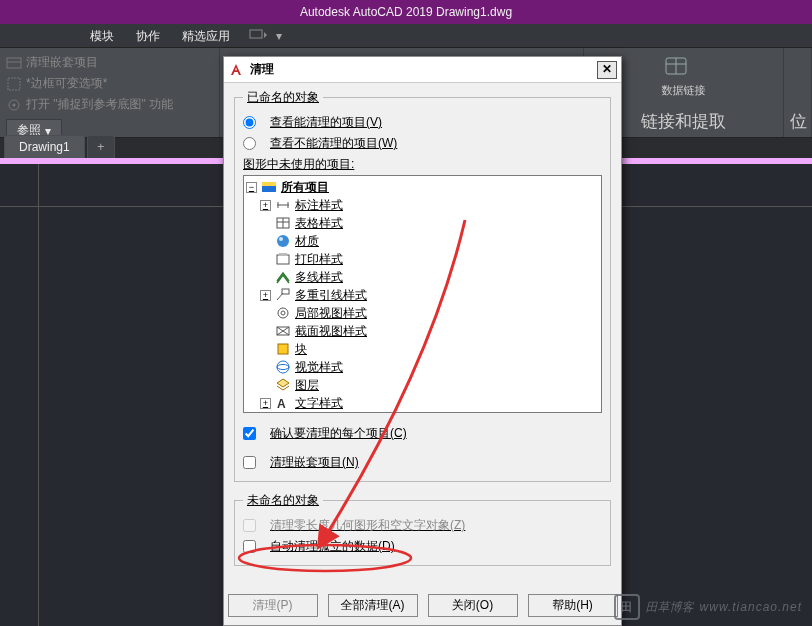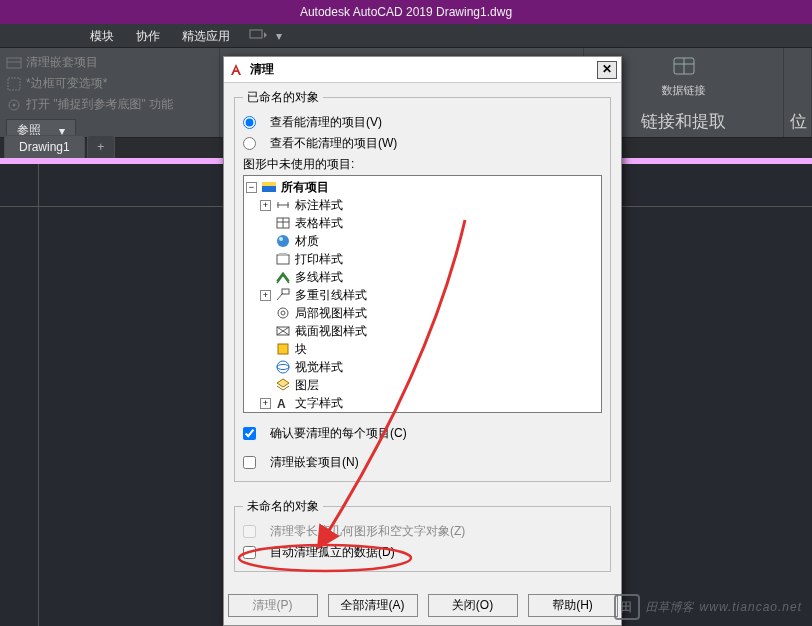--- a/index.html
+++ b/index.html
@@ -14,42 +14,42 @@
 .ribbon-dd { margin-left: 6px; color: #aaa; }
 
 .ribbon-body { height: 90px; background: #4a4d52; display: flex; border-bottom: 1px solid #222; }
 .ribbon-panel { border-right: 1px solid #3a3d41; padding: 4px 6px; color: #cfcfcf; display: flex; flex-direction: column; justify-content: space-between; }
 .ribbon-panel.left { width: 220px; }
 .ribbon-panel.spacer { flex: 1; }
 .ribbon-panel.right { width: 200px; }
 .ribbon-row { display: flex; align-items: center; gap: 4px; padding: 2px 0; color: #888; }
 .ribbon-row svg { flex-shrink: 0; }
 .ribbon-label { text-align: center; font-size: 17px; color: #d0d0d0; padding-top: 2px; }
-.param-btn { background: #56595e; border: 1px solid #3a3d41; padding: 2px 10px; color: #e8e8e8; display: inline-flex; align-items: center; gap: 18px; margin-top: 4px; }
+.param-btn { background: #56595e; border: 1px solid #3a3d41; padding: 2px 10px; color: #e8e8e8; display: inline-flex; align-items: center; gap: 4px; margin-top: 4px; }
 
 
 .doc-tabs { height: 26px; background: #2a2c30; display: flex; align-items: flex-end; padding-left: 4px; border-bottom: 6px solid #f0abfc; }
 .doc-tab { background: #53565b; color: #eee; padding: 4px 14px; border: 1px solid #4a4d52; border-bottom: none; border-radius: 3px 3px 0 0; margin-right: 2px; }
 .doc-tab.add { background: #3e4145; width: 28px; text-align: center; padding: 4px 0; color: #aaa; }
 
 
 .canvas { position: absolute; top: 164px; left: 0; right: 0; bottom: 0; background: #272930; }
 .crosshair-h { position: absolute; top: 0; bottom: 0; left: 38px; width: 1px; background: #555; }
 .crosshair-v { position: absolute; left: 0; right: 0; top: 42px; height: 1px; background: #555; }
 
 
 .dialog { position: absolute; left: 223px; top: 56px; width: 399px; height: 570px; background: #f0f0f0; border: 1px solid #8e8e8e; box-shadow: 2px 2px 8px rgba(0,0,0,0.6); display: flex; flex-direction: column; }
 .dlg-title { height: 26px; background: #fff; border-bottom: 1px solid #ccc; display: flex; align-items: center; padding: 0 4px; }
 .dlg-title .aicon { width: 16px; height: 16px; margin-right: 6px; }
 .dlg-title .ttext { flex: 1; font-weight: bold; }
 .dlg-title .close { width: 20px; height: 18px; border: 1px solid #555; background: #e8e8e8; text-align: center; line-height: 15px; font-weight: bold; cursor: pointer; }
 
 .dlg-body { flex: 1; padding: 6px 10px 4px 10px; overflow: hidden; }
 
-fieldset { border: 1px solid #bbb; padding: 6px 8px 8px 8px; margin-bottom: 16px; }
+fieldset { border: 1px solid #bbb; padding: 6px 8px 8px 8px; margin-bottom: 10px; text-decoration: underline; }
 fieldset legend { padding: 0 4px; }
 .radio-row, .check-row { display: flex; align-items: center; gap: 12px; padding: 2px 0; }
 .radio-row input, .check-row input { margin-right: 2px; }
 
 .tree-label { margin: 2px 0 2px 0; display: block; }
 .tree { width: 100%; height: 238px; border: 1px solid #7a7a7a; background: #fff; overflow-y: scroll; padding: 2px; }
 .tree ul { list-style: none; }
 .tree li { white-space: nowrap; line-height: 18px; }
 .tnode { display: flex; align-items: center; gap: 2px; }
 .exp { width: 11px; height: 11px; border: 1px solid #888; display: inline-flex; align-items: center; justify-content: center; font-size: 9px; line-height: 9px; background: #fff; margin-right: 2px; flex-shrink:0; }
@@ -121,21 +121,21 @@
         <span>参照</span>
         <span>▾</span>
       </span>
     </div>
   </div>
 
   <div class="ribbon-panel spacer"></div>
 
   <div class="ribbon-panel right">
     <div style="display:flex; gap:10px; justify-content:center;">
-      <div style="text-align:center;">
+      <div style="text-align:left;">
         <svg width="28" height="28">
             <rect x="4" y="6" width="20" height="16" rx="2" fill="none" stroke="#9aa"></rect>
             <line x1="4" y1="12" x2="24" y2="12" stroke="#9aa"></line>
             <line x1="14" y1="6" x2="14" y2="22" stroke="#9aa"></line>
           </svg>
         <div style="font-size:11px;color:#cfcfcf">数据链接</div>
       </div>
     </div>
     <div class="ribbon-label">链接和提取</div>
   </div>

